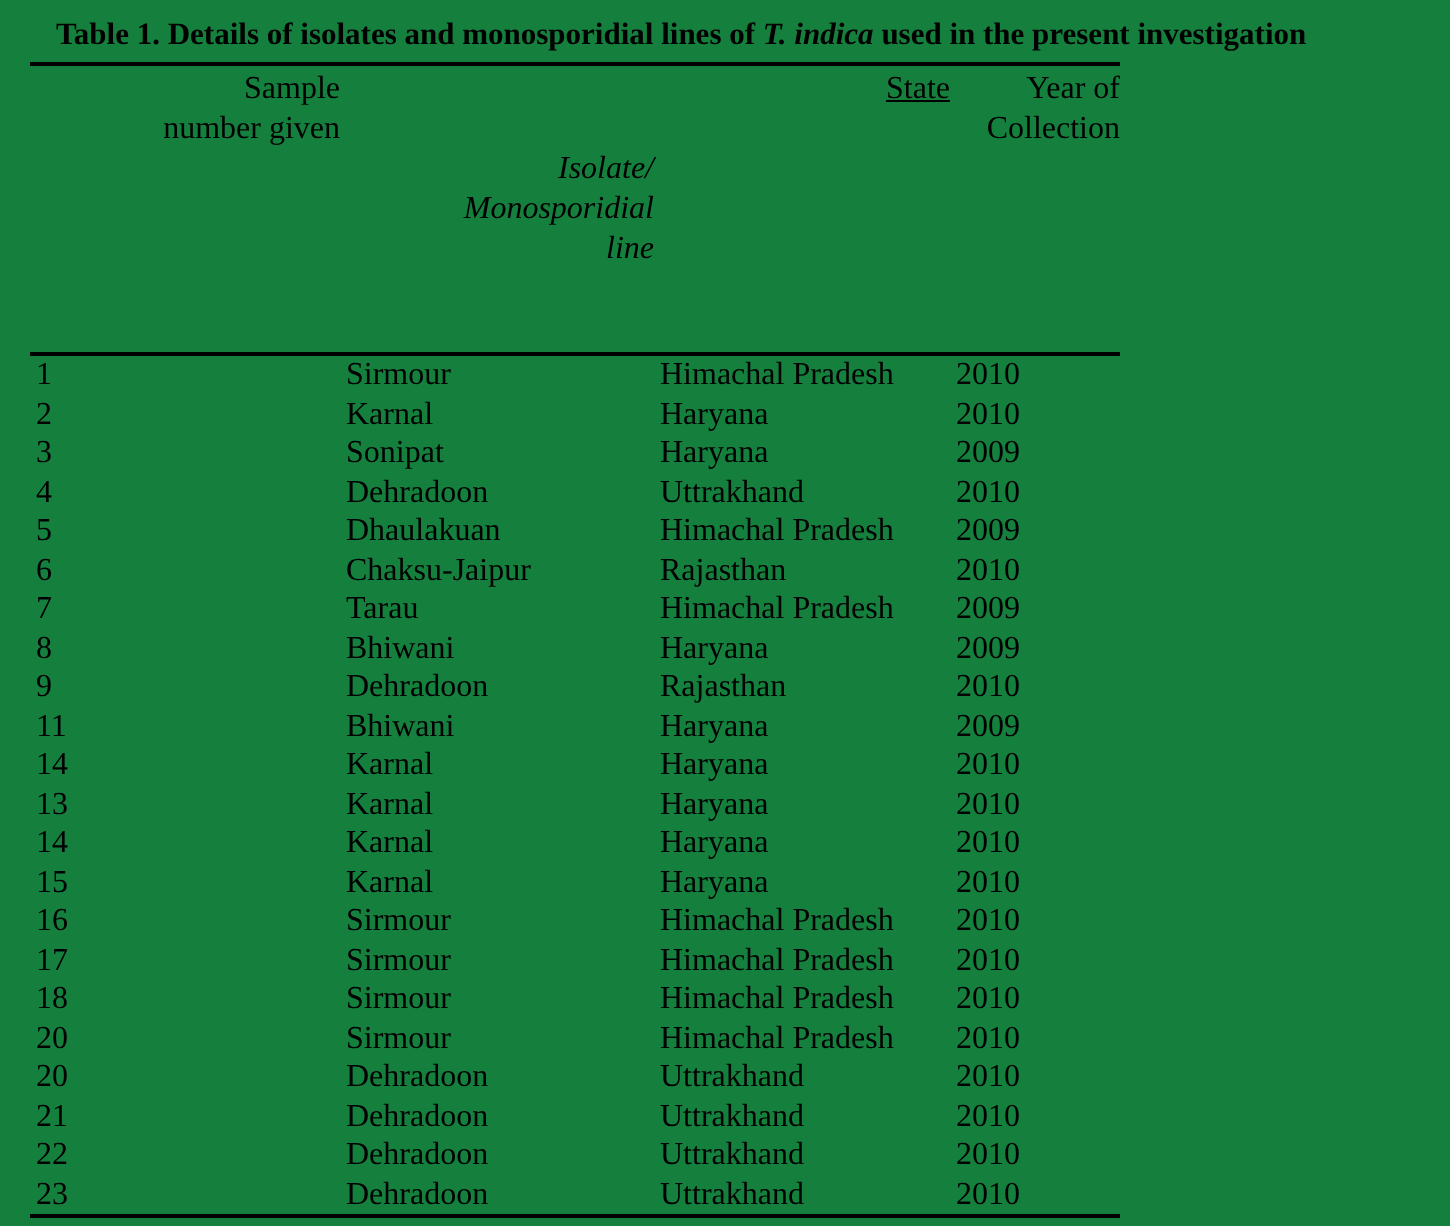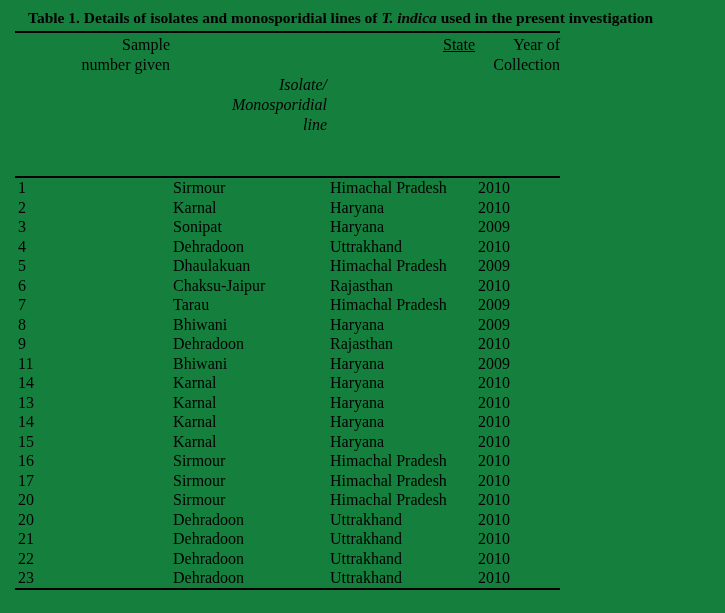--- a/index.html
+++ b/index.html
@@ -182,20 +182,26 @@
           <td class="col-state">Himachal Pradesh</td>
           <td class="col-year">2010</td>
         </tr>
         <tr>
           <td class="col-sample">17</td>
           <td class="col-isolate">Sirmour</td>
           <td class="col-state">Himachal Pradesh</td>
           <td class="col-year">2010</td>
         </tr>
         <tr>
+          <td class="col-sample">18</td>
+          <td class="col-isolate">Sirmour</td>
+          <td class="col-state">Himachal Pradesh</td>
+          <td class="col-year">2010</td>
+        </tr>
+        <tr>
           <td class="col-sample">20</td>
           <td class="col-isolate">Sirmour</td>
           <td class="col-state">Himachal Pradesh</td>
           <td class="col-year">2010</td>
         </tr>
         <tr>
           <td class="col-sample">20</td>
           <td class="col-isolate">Dehradoon</td>
           <td class="col-state">Uttrakhand</td>
           <td class="col-year">2010</td>

